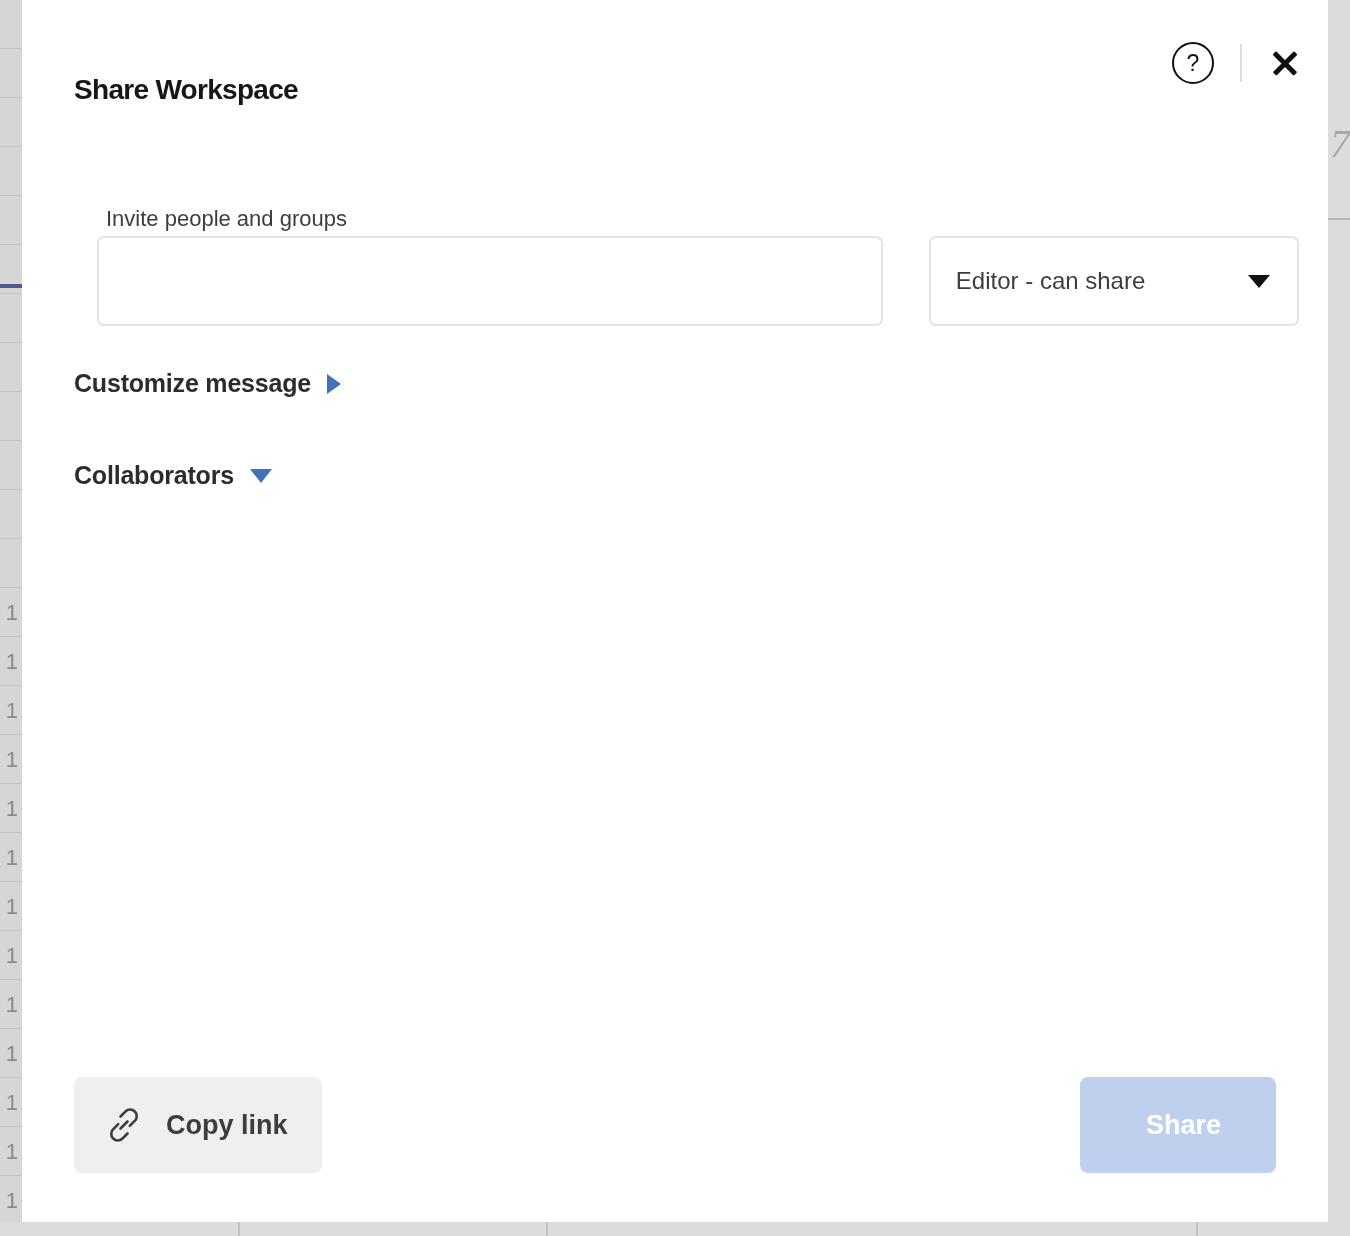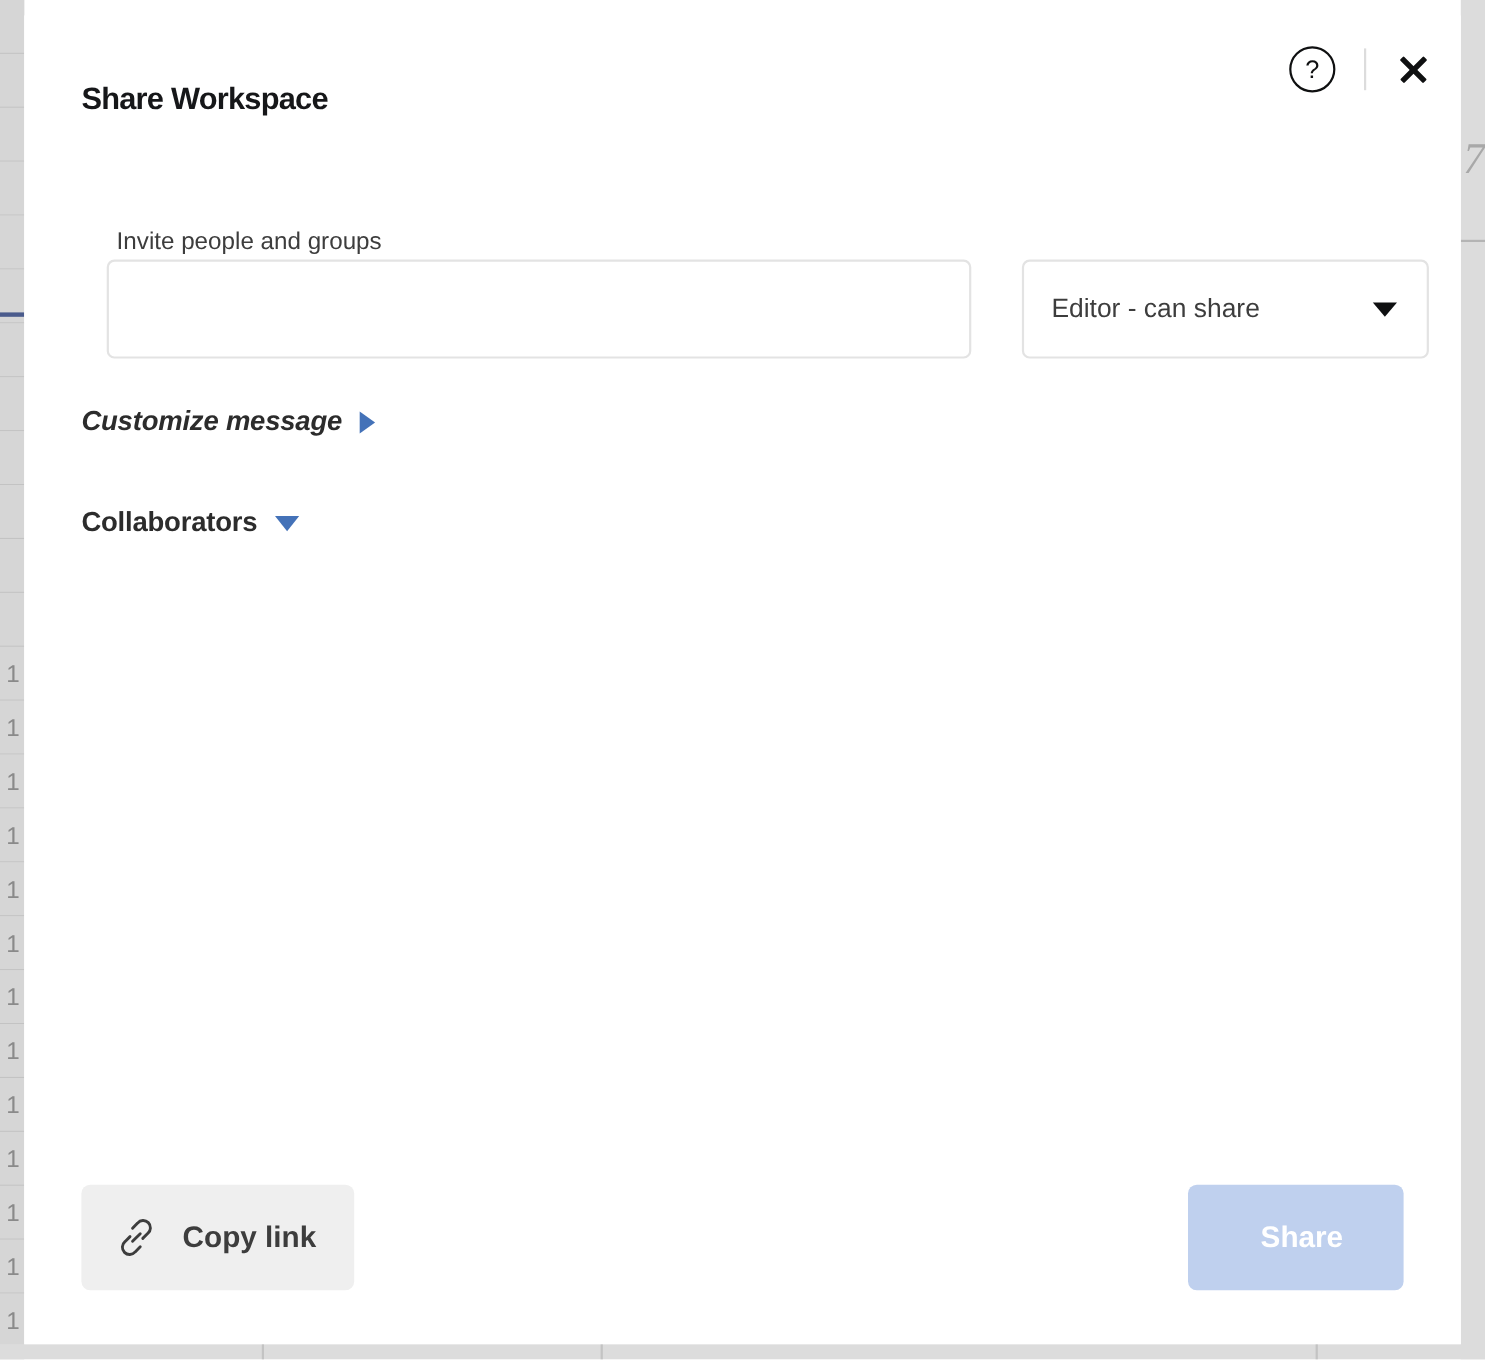--- a/index.html
+++ b/index.html
@@ -109,21 +109,21 @@
     width:0; height:0;
     border-left:11px solid transparent;
     border-right:11px solid transparent;
     border-top:13px solid #0f1011;
   }
 
   .disclosure-row {
     position:absolute; left:52px;
     display:flex; align-items:center; gap:16px; cursor:pointer;
   }
-  .disclosure-row.customize { top:355px;font-style:italic; }
+  .disclosure-row.customize { top:355px; }
   .disclosure-row.collaborators { top:447px; }
   .disclosure-label { font-size:25px; font-weight:700; color:#2c2c2c; letter-spacing:-0.2px; }
   .tri-right-blue {
     width:0; height:0;
     border-top:10px solid transparent;
     border-bottom:10px solid transparent;
     border-left:14px solid #4472b8;
   }
   .tri-down-blue {
     width:0; height:0;

